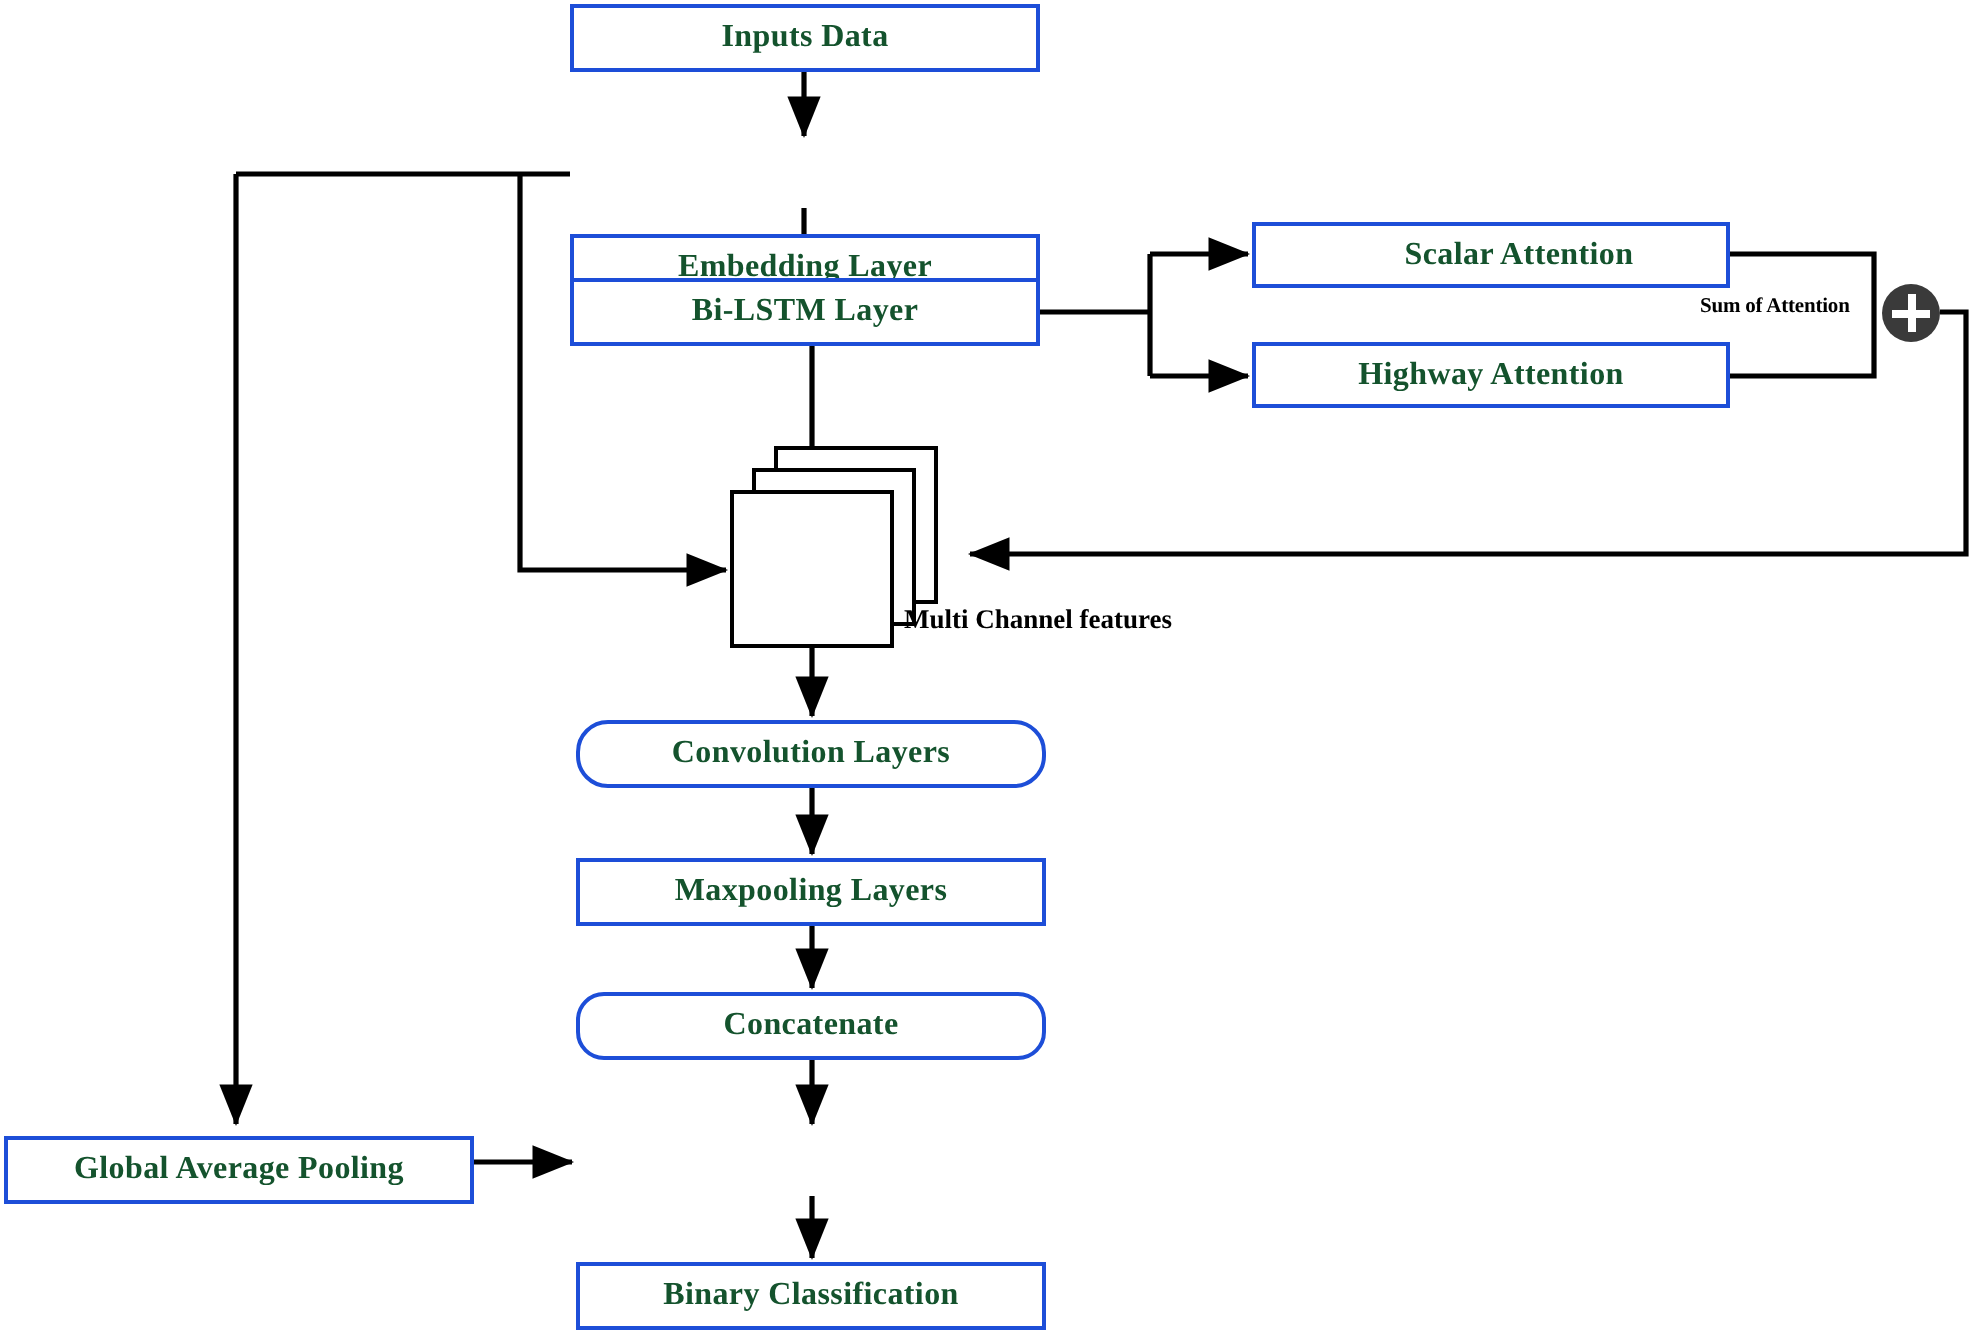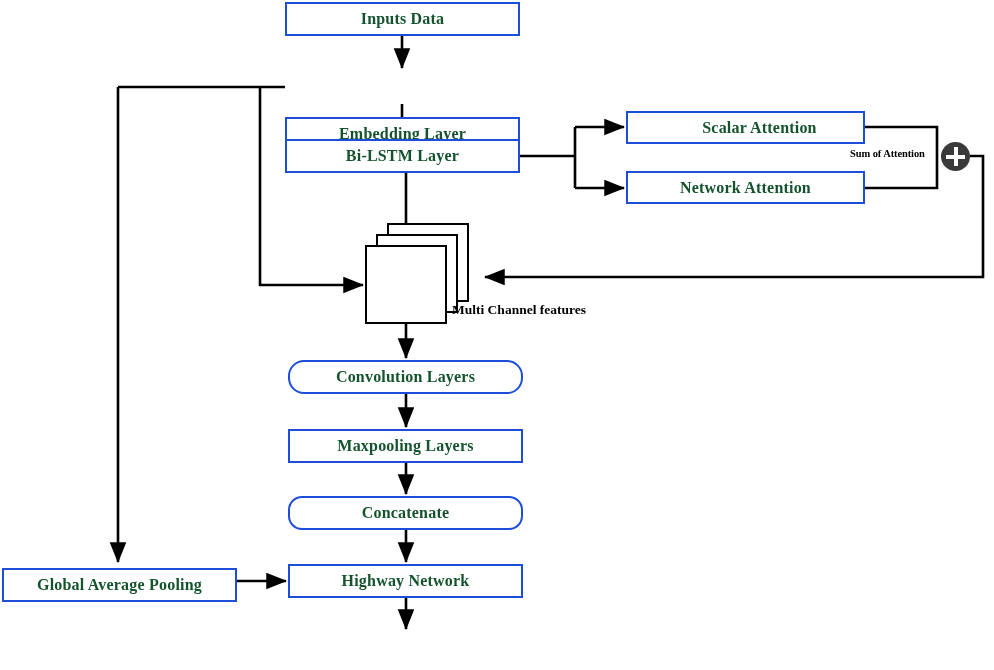--- a/index.html
+++ b/index.html
@@ -154,26 +154,26 @@
   <div class="caption" id="caption-sum-attention">Sum of Attention</div>
 
   <div class="node" style="left:285px; top:2px; width:235px; height:34px;">Inputs Data</div>
 
   <div class="node" style="left:285px; top:70px; width:235px; height:34px;margin-top:47px;">Embedding Layer</div>
 
   <div class="node" style="left:285px; top:139px; width:235px; height:34px;">Bi-LSTM Layer</div>
 
   <div class="node" style="left:626px; top:111px; width:239px; height:33px;padding-left:28px;">Scalar Attention</div>
 
-  <div class="node" style="left:626px; top:171px; width:239px; height:33px;">Network Attention</div>
+  <div class="node" style="left:626px; top:171px; width:239px; height:33px;">Highway Attention</div>
 
   <div class="node" style="left:288px; top:360px; width:235px; height:34px;border-radius:16px;">Convolution Layers</div>
 
   <div class="node" style="left:288px; top:429px; width:235px; height:34px;">Maxpooling Layers</div>
 
   <div class="node" style="left:288px; top:496px; width:235px; height:34px;border-radius:14px;">Concatenate</div>
 
   <div class="node" style="left:2px; top:568px; width:235px; height:34px;">Global Average Pooling</div>
 
-  <div class="node" style="left:288px; top:564px; width:235px; height:34px;">Highway Network</div>
 
+  <div class="node" style="left:288px; top:631px; width:235px; height:34px;">Binary Classification</div>
 
 </div>
 
 </body></html>

